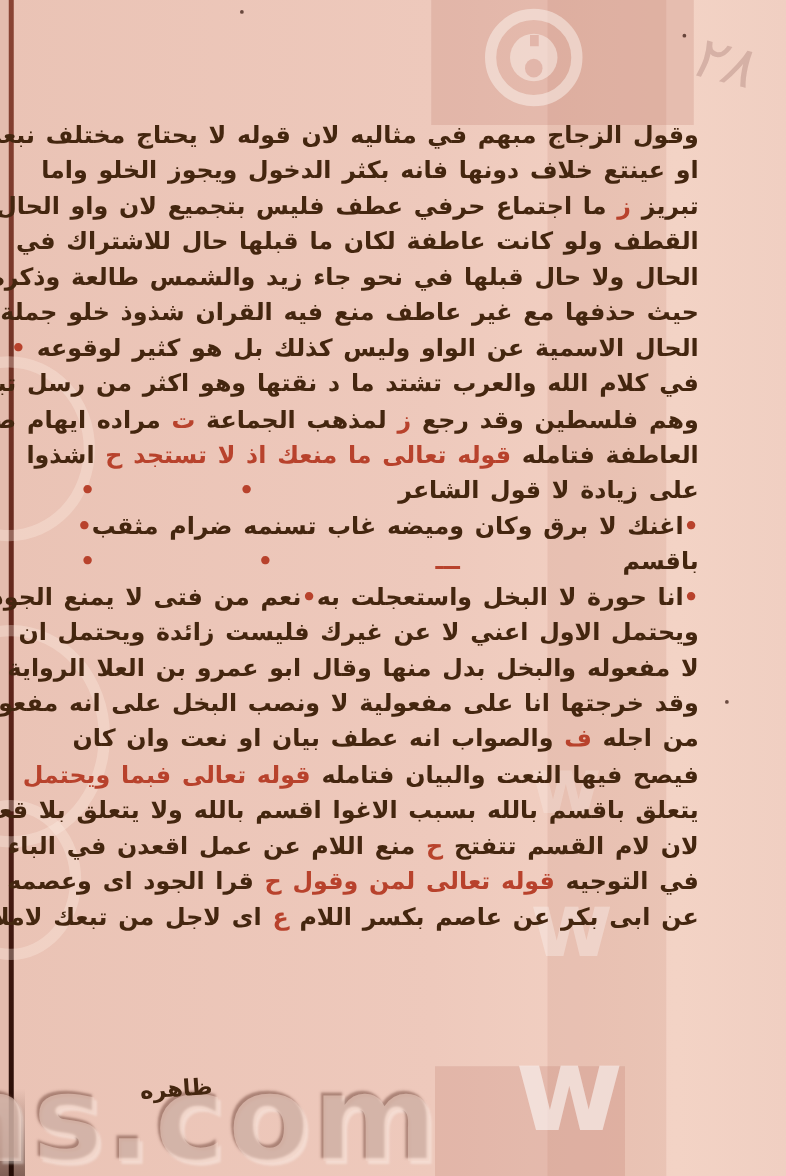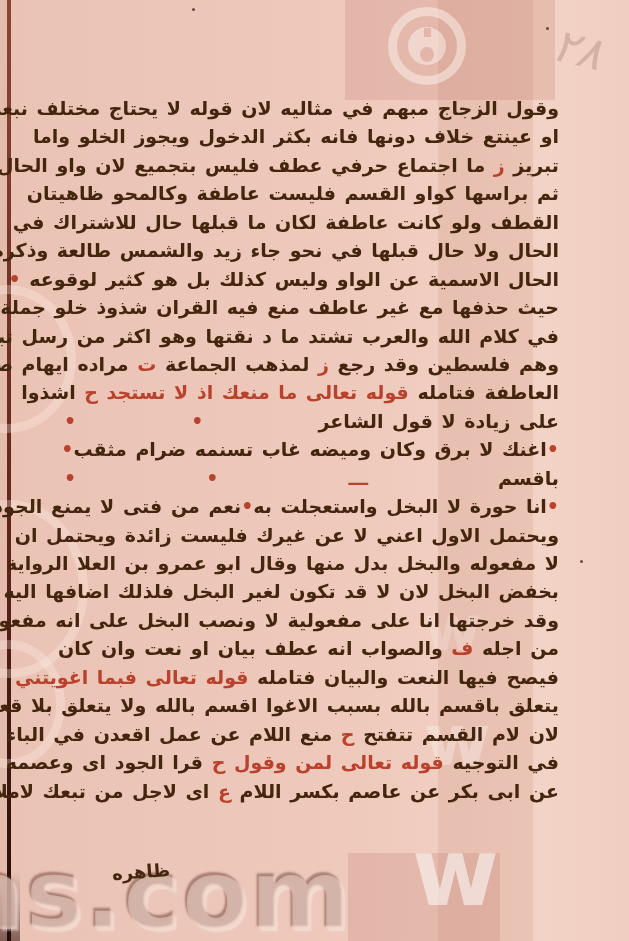--- a/index.html
+++ b/index.html
@@ -87,25 +87,24 @@
   <div class="wm-side">
     <span class="wm-w1">w</span>
     <span class="wm-w2">w</span>
     <span class="wm-w3">w</span>
   </div>
 
   <div class="text-block" id="text-block">
       <div class="line prose"><span class="seg ink">وقول الزجاج مبهم في مثاليه لان قوله لا يحتاج مختلف نبعد</span></div>
       <div class="line prose"><span class="seg ink">او عينتع خلاف دونها فانه بكثر الدخول ويجوز الخلو واما</span></div>
       <div class="line prose"><span class="seg ink">تبريز </span><span class="seg red">ز</span><span class="seg ink"> ما اجتماع حرفي عطف فليس بتجميع لان واو الحال</span></div>
-      <div class="line prose"><span class="seg ink">ثم براسها كواو القسم فليست عاطفة وكالمحو ظاهيتان</span></div>
       <div class="line prose"><span class="seg ink">القطف ولو كانت عاطفة لكان ما قبلها حال للاشتراك في</span></div>
       <div class="line prose"><span class="seg ink">الحال ولا حال قبلها في نحو جاء زيد والشمس طالعة وذكره انه</span></div>
+      <div class="line prose"><span class="seg ink">حيث حذفها مع غير عاطف منع فيه القران شذوذ خلو جملة</span></div>
       <div class="line prose"><span class="seg ink">الحال الاسمية عن الواو وليس كذلك بل هو كثير لوقوعه </span><span class="seg red">•</span></div>
-      <div class="line prose"><span class="seg ink">حيث حذفها مع غير عاطف منع فيه القران شذوذ خلو جملة</span></div>
       <div class="line prose"><span class="seg ink">في كلام الله والعرب تشتد ما د نقتها وهو اكثر من رسل تبريز</span></div>
       <div class="line prose"><span class="seg ink">وهم فلسطين وقد رجع </span><span class="seg red">ز</span><span class="seg ink"> لمذهب الجماعة </span><span class="seg red">ت</span><span class="seg ink"> مراده ايهام صورة</span></div>
       <div class="line prose"><span class="seg ink">العاطفة فتامله </span><span class="seg red">قوله تعالى ما منعك اذ لا تستجد ح</span><span class="seg ink"> اشذوا</span></div>
       <div class="line spread">
         <span class="seg ink">على زيادة لا قول الشاعر</span>
         <span class="seg red">•</span>
         <span class="seg red">•</span>
       </div>
       <div class="line verse">
         <span class="seg red">•</span>
@@ -119,24 +118,23 @@
         <span class="seg red">•</span>
       </div>
       <div class="line verse">
         <span class="seg red">•</span>
         <span class="seg ink">انا حورة لا البخل واستعجلت به</span>
         <span class="seg red">•</span>
         <span class="seg ink">نعم من فتى لا يمنع الجود نائله</span>
       </div>
       <div class="line prose"><span class="seg ink">ويحتمل الاول اعني لا عن غيرك فليست زائدة ويحتمل ان</span></div>
       <div class="line prose"><span class="seg ink">لا مفعوله والبخل بدل منها وقال ابو عمرو بن العلا الرواية</span></div>
-      <div class="line prose"><span class="seg ink">بخفض البخل لان لا قد تكون لغير البخل فلذلك اضافها اليه</span></div>
       <div class="line prose"><span class="seg ink">وقد خرجتها انا على مفعولية لا ونصب البخل على انه مفعول</span></div>
       <div class="line prose"><span class="seg ink">من اجله </span><span class="seg red">ف</span><span class="seg ink"> والصواب انه عطف بيان او نعت وان كان</span></div>
-      <div class="line prose"><span class="seg ink">فيصح فيها النعت والبيان فتامله </span><span class="seg red">قوله تعالى فبما اغويتني</span></div>
+      <div class="line prose"><span class="seg ink">فيصح فيها النعت والبيان فتامله </span><span class="seg red">قوله تعالى فبما ويحتمل</span></div>
       <div class="line prose"><span class="seg ink">يتعلق باقسم بالله بسبب الاغوا اقسم بالله ولا يتعلق بلا قعد</span></div>
       <div class="line prose"><span class="seg ink">لان لام القسم تتفتح </span><span class="seg red">ح</span><span class="seg ink"> منع اللام عن عمل اقعدن في الباء</span></div>
       <div class="line prose"><span class="seg ink">في التوجيه </span><span class="seg red">قوله تعالى لمن وقول ح</span><span class="seg ink"> قرا الجود اى وعصمه</span></div>
       <div class="line prose"><span class="seg ink">عن ابى بكر عن عاصم بكسر اللام </span><span class="seg red">ع</span><span class="seg ink"> اى لاجل من تبعك لاملان </span></div>
     </div>
 
   <div class="catchword">ظاهره</div>
 
 </div>
 

